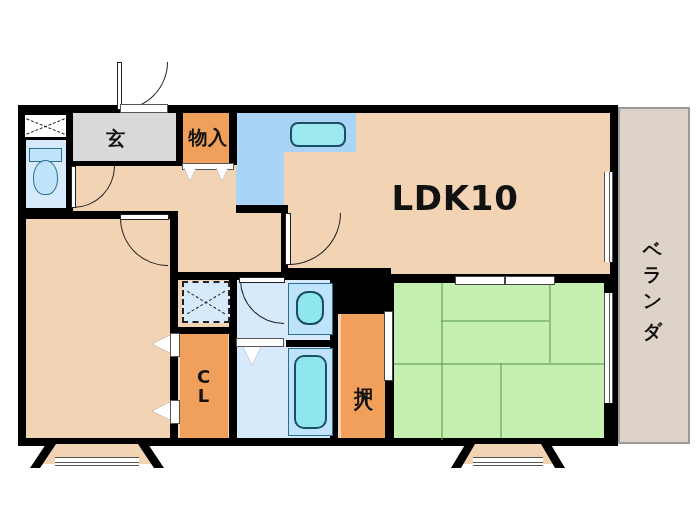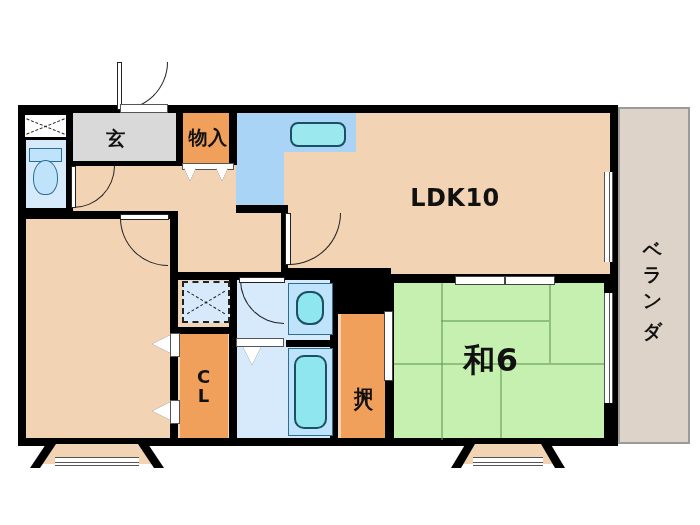--- a/index.html
+++ b/index.html
@@ -33,21 +33,21 @@
   .label {
     display: flex;
     align-items: center;
     justify-content: center;
     color: #111111;
     font-weight: bold;
     letter-spacing: 0.02em;
     line-height: 1;
     white-space: nowrap;
   }
-  .label-ldk   { font-size: 24px; }
+  .label-ldk   { font-size: 34px; }
   .label-room  { font-size: 32px; }
   .label-cl    { font-size: 18px; letter-spacing: 1px; }
   .label-small { font-size: 19px; }
   .label-genkan{ font-size: 19px; }
   .label-vert {
     writing-mode: vertical-rl;
     font-size: 19px;
     letter-spacing: 5px;
   }
   .label-oshi {
@@ -309,21 +309,20 @@
 
   <div class="abs" style="left:455px; top:440px; width:106px; height:24px; background:#f2d3b3;
               clip-path: polygon(16px 0, 90px 0, 106px 24px, 0 24px);"></div>
   <div class="abs" style="left:451px; top:438px; width:114px; height:30px;
               background:#000;
               clip-path: polygon(18px 0, 96px 0, 114px 30px, 104px 30px, 90px 6px, 24px 6px, 10px 30px, 0 30px);"></div>
   <div class="abs window-h" style="left:473px; top:457px; width:70px; height:9px;"></div>
 
   <div class="abs label label-ldk" style="left:370px; top:178px; width:170px; height:40px;">LDK10</div>
 
-  <div class="abs label label-room" style="left:436px; top:340px; width:110px; height:40px;">和6</div>
 
 
   <div class="abs label label-genkan" style="left:98px; top:124px; width:36px; height:28px;">玄</div>
 
   <div class="abs label label-small" style="left:183px; top:123px; width:50px; height:28px;">物入</div>
 
   <div class="abs label label-cl" style="left:182px; top:365px; width:44px; height:44px; flex-direction:column; line-height:1.05;">
       <span>C</span>
       <span>L</span>
     </div>

